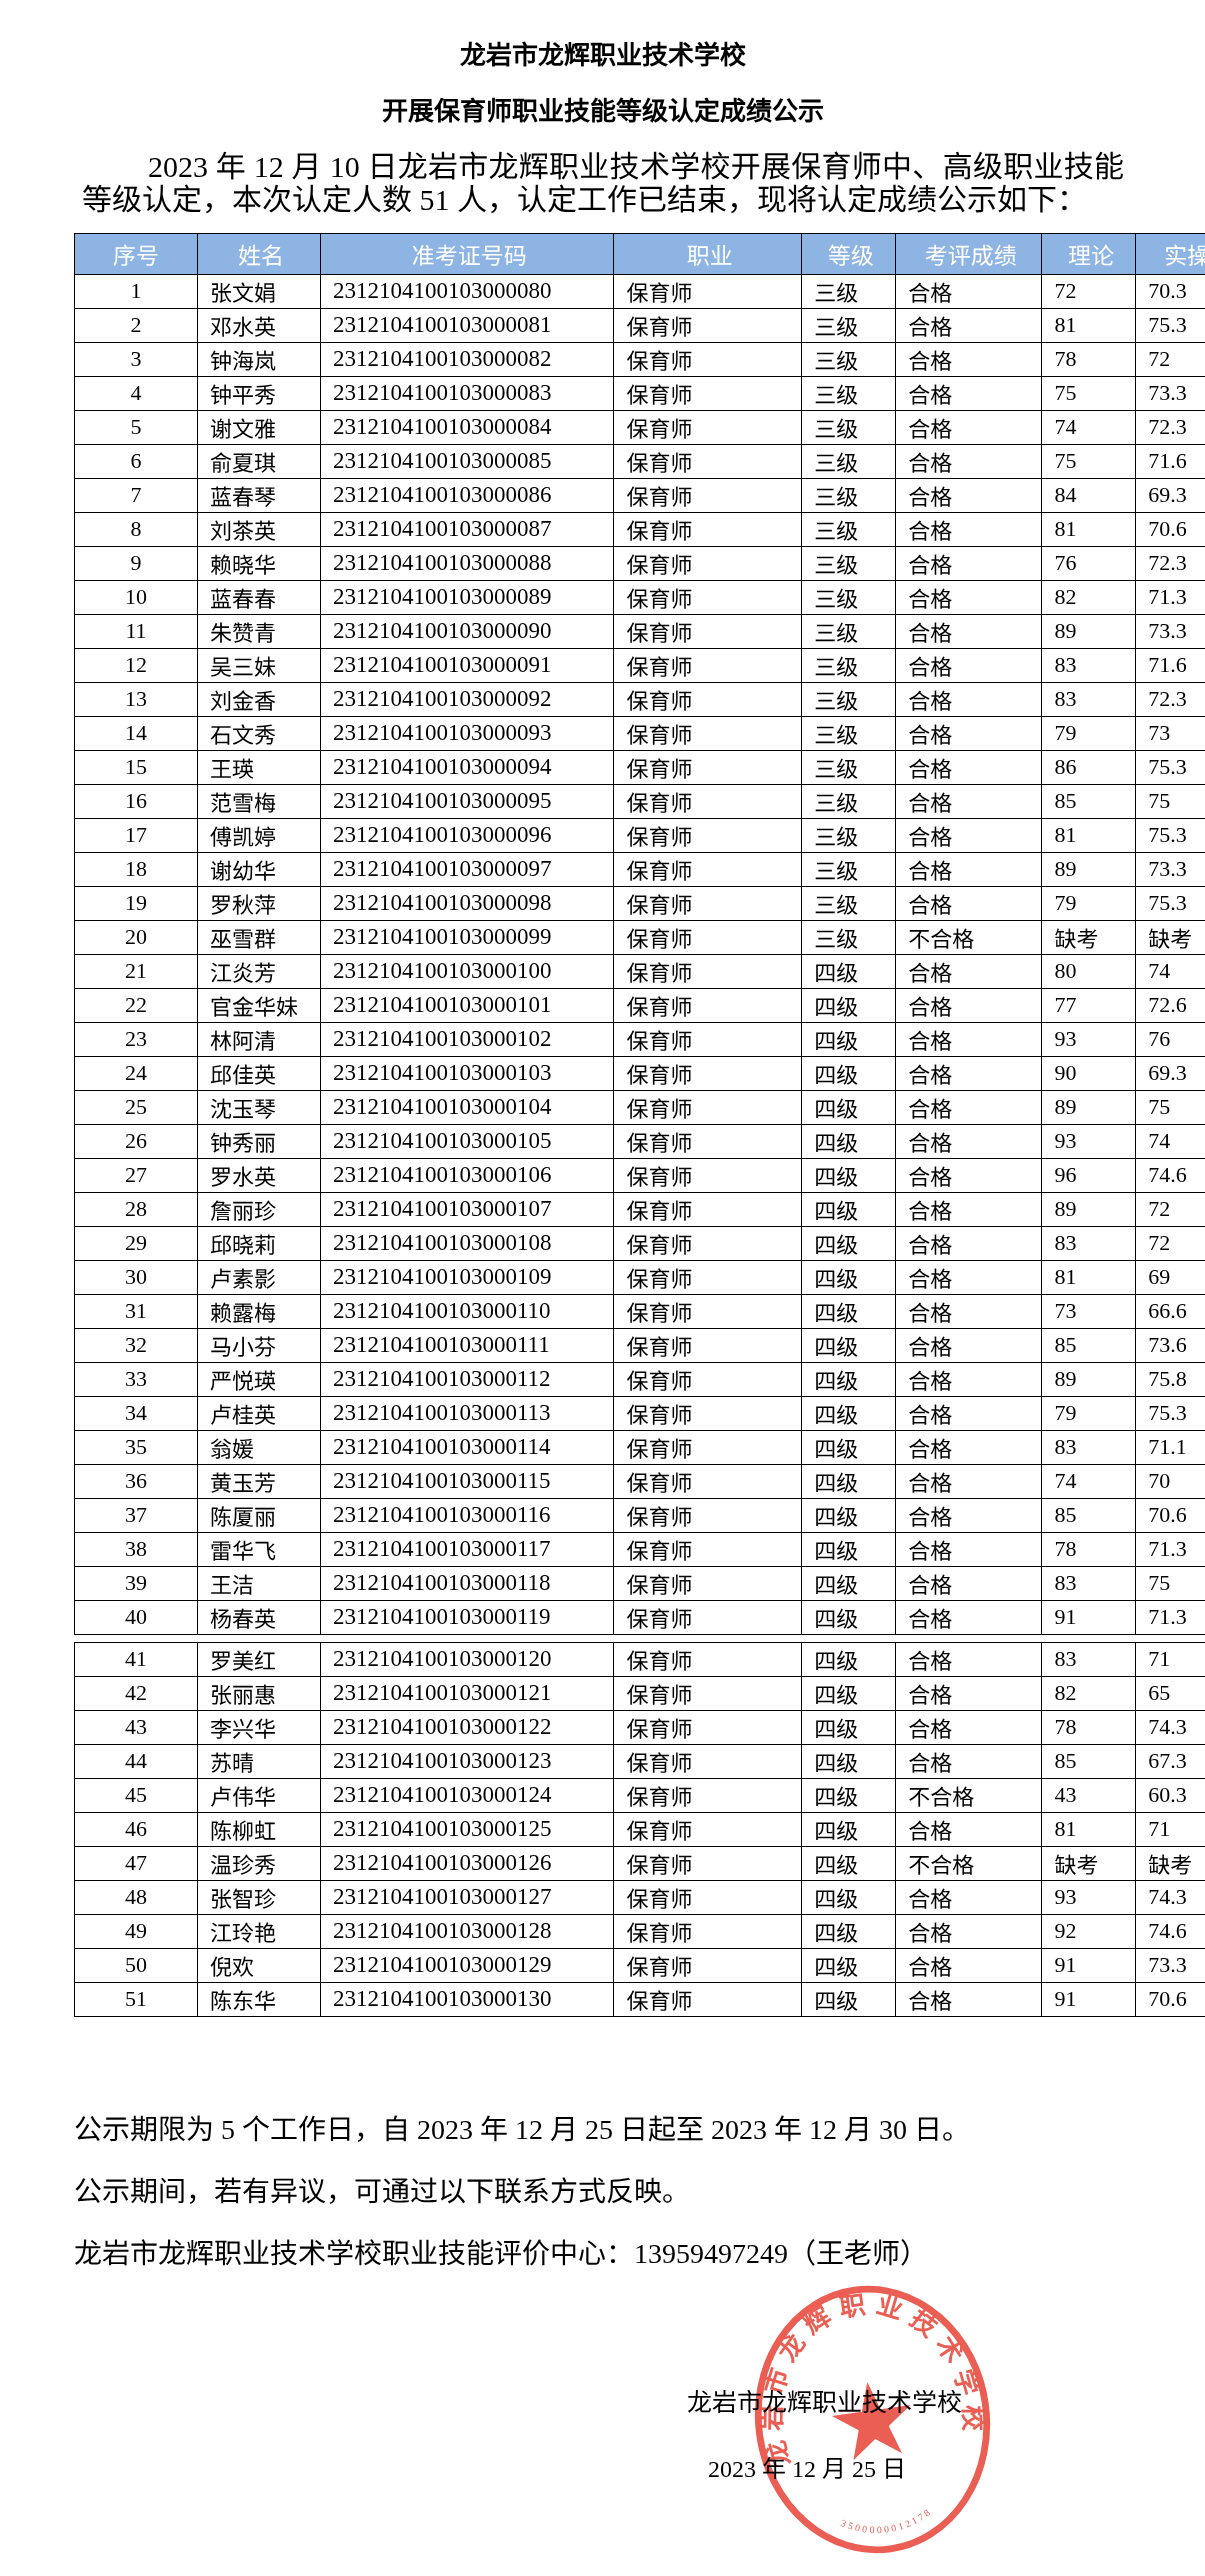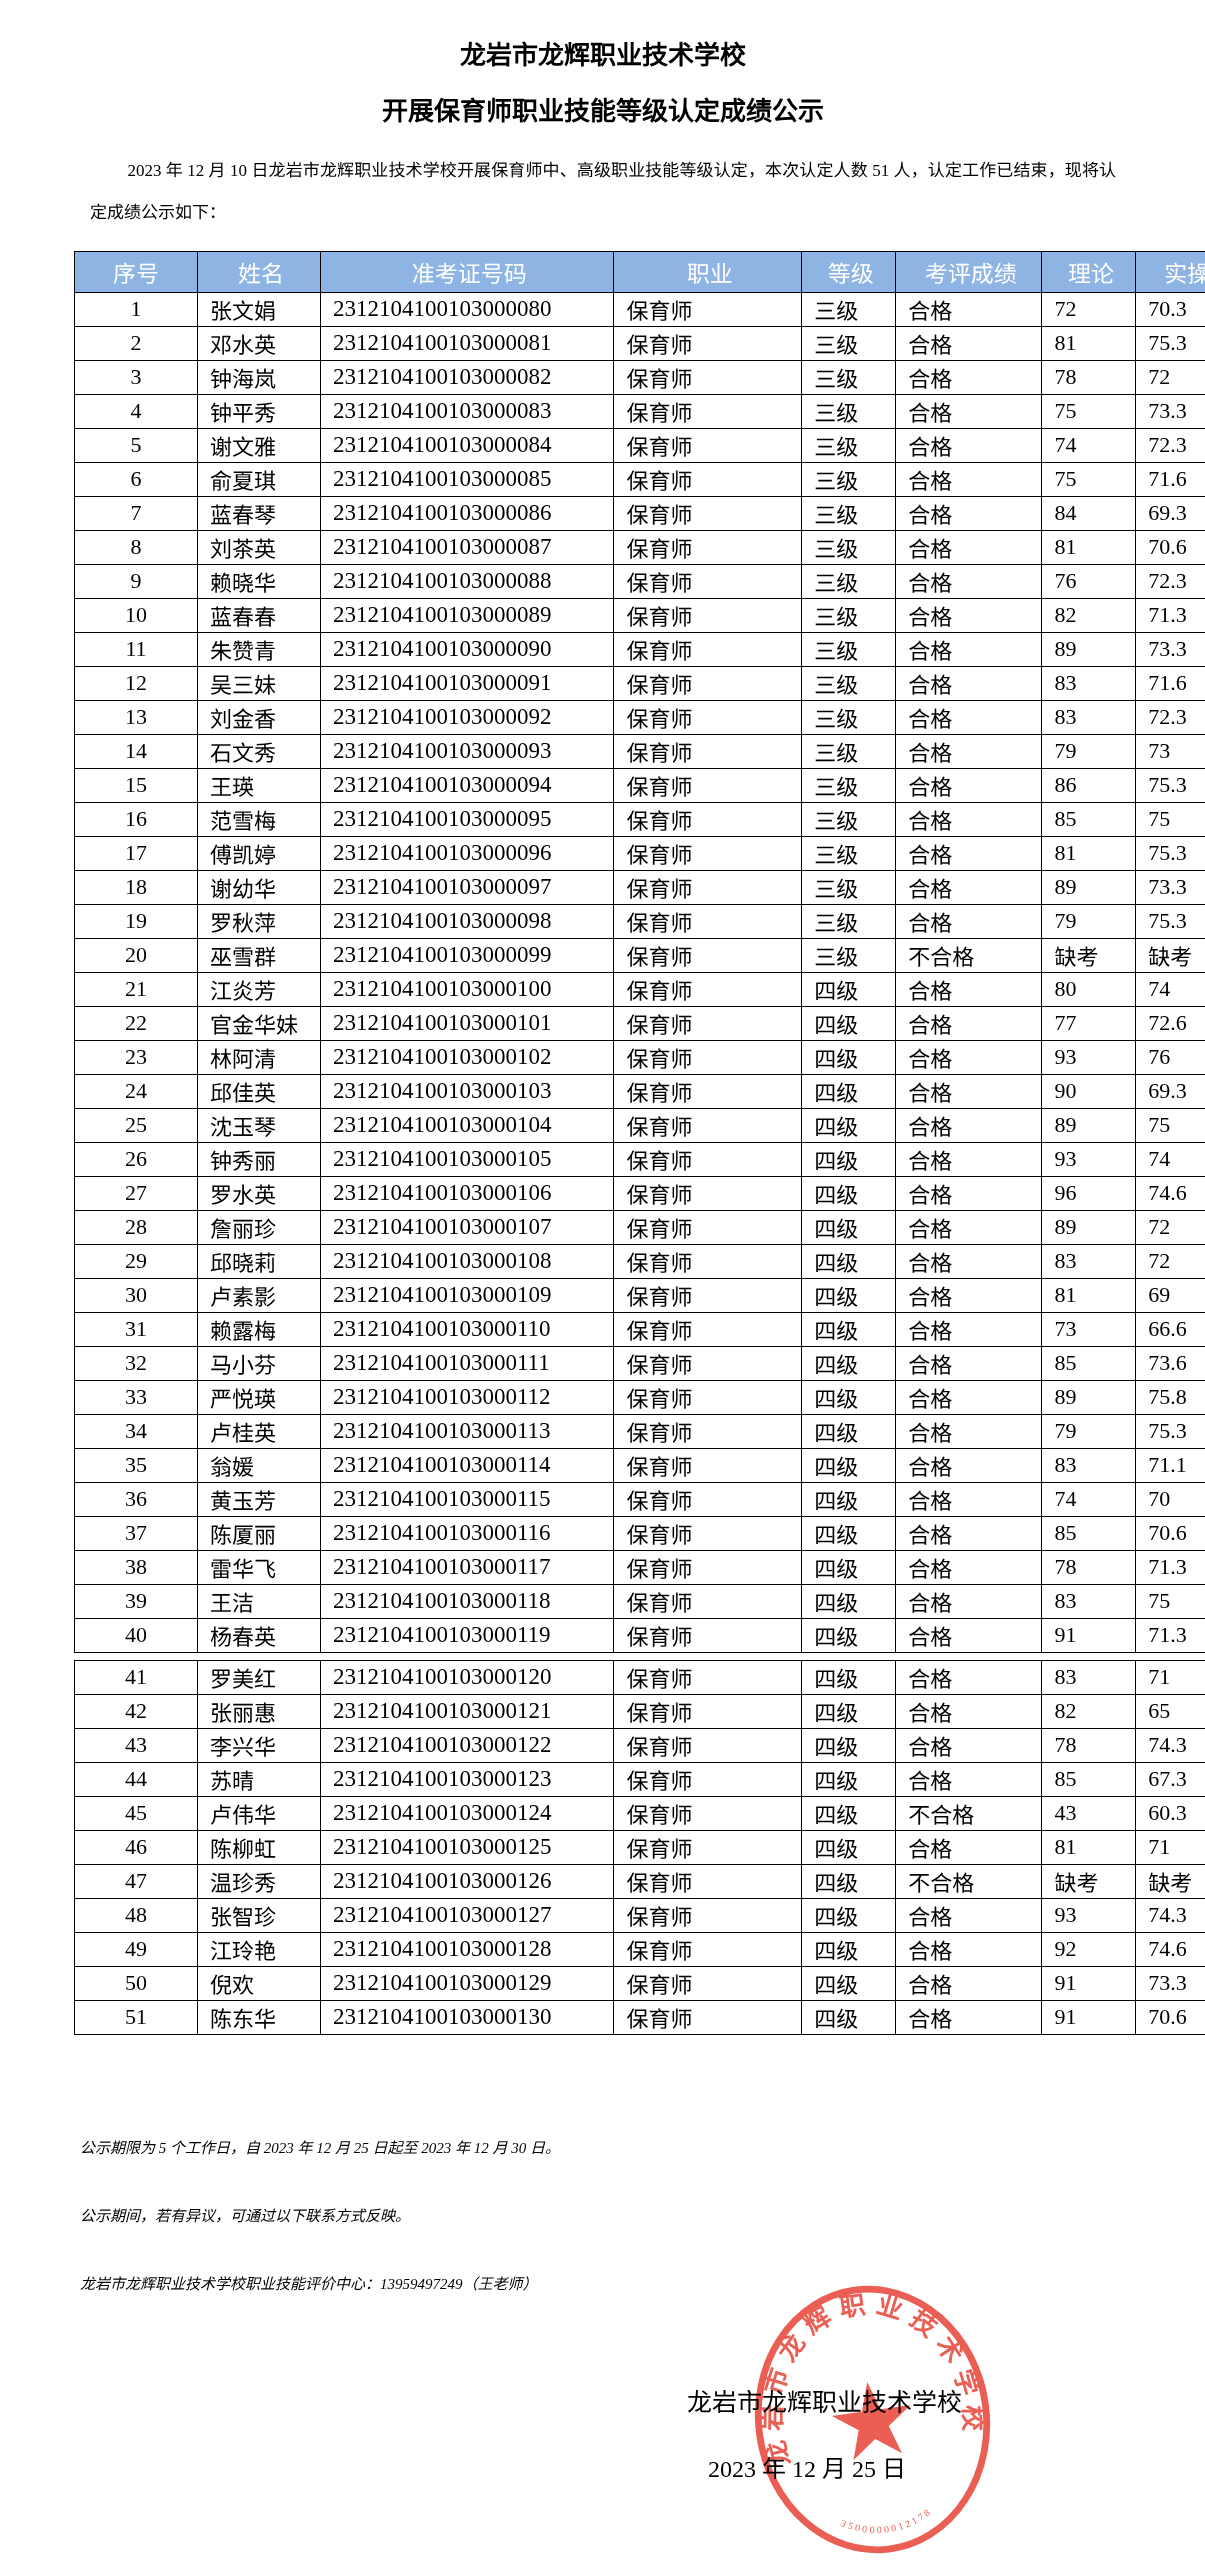--- a/index.html
+++ b/index.html
@@ -8,36 +8,36 @@
     background:#ffffff; color:#000;
     font-family:"Liberation Serif","DejaVu Serif",serif;
     overflow:hidden;
   }
   .page { padding:0 74px; }
 
   .doc-title { margin:0; padding-top:38px; font-size:26px; font-weight:bold;
                text-align:center; line-height:36px; }
   .doc-subtitle { margin:20px 0 0; font-size:26px; font-weight:bold;
                   text-align:center; line-height:36px; }
-  .intro { margin:20px 16px 0; font-size:17px; line-height:42px;
+  .intro { margin:20px 8px 0; font-size:30px; line-height:33px;
            text-align:justify; text-indent:2.2em; }
 
   table.results { border-collapse:collapse; width:1161px; table-layout:fixed;
                   border:1.5px solid #000; }
   table.tbl1 { margin-top:16.7px; }
   table.tbl2 { margin-top:7px; }
   th,td { border:0.8px solid #000; overflow:hidden; white-space:nowrap; }
   thead th { background:var(--header-bg,#8DB4E2); color:#fff; font-weight:normal;
              font-size:23px; height:40px; text-align:center; padding:0 8px 0 12px; }
   td { font-size:22px; height:33px; padding:0 0 0 12px; }
   th.c-seq, td.c-seq { text-align:center; padding:0; }
   td.c-id { font-size:23px; }
 
   .footer { margin-top:82px; }
-  .footer p { margin:6px; font-size:15px; line-height:62px;font-style:italic; }
+  .footer p { margin:0; font-size:28px; line-height:62px; }
 
   .sig-org  { position:absolute; left:687px; top:2382px; font-size:25px; margin:0; }
   .sig-date { position:absolute; left:708px; top:2449px; font-size:24px; margin:0; }
 
   .seal { position:absolute; left:751px; top:2279px;
           transform:rotate(-8deg); opacity:0.87; }
   .seal-ring { fill:none; stroke:var(--seal-color,#e8473a); stroke-width:9px; }
   .seal-arc-text { font-size:34px; letter-spacing:11px; font-weight:bold;
                    fill:var(--seal-color,#e8473a); }
   .seal-star { fill:var(--seal-color,#e8473a); }

